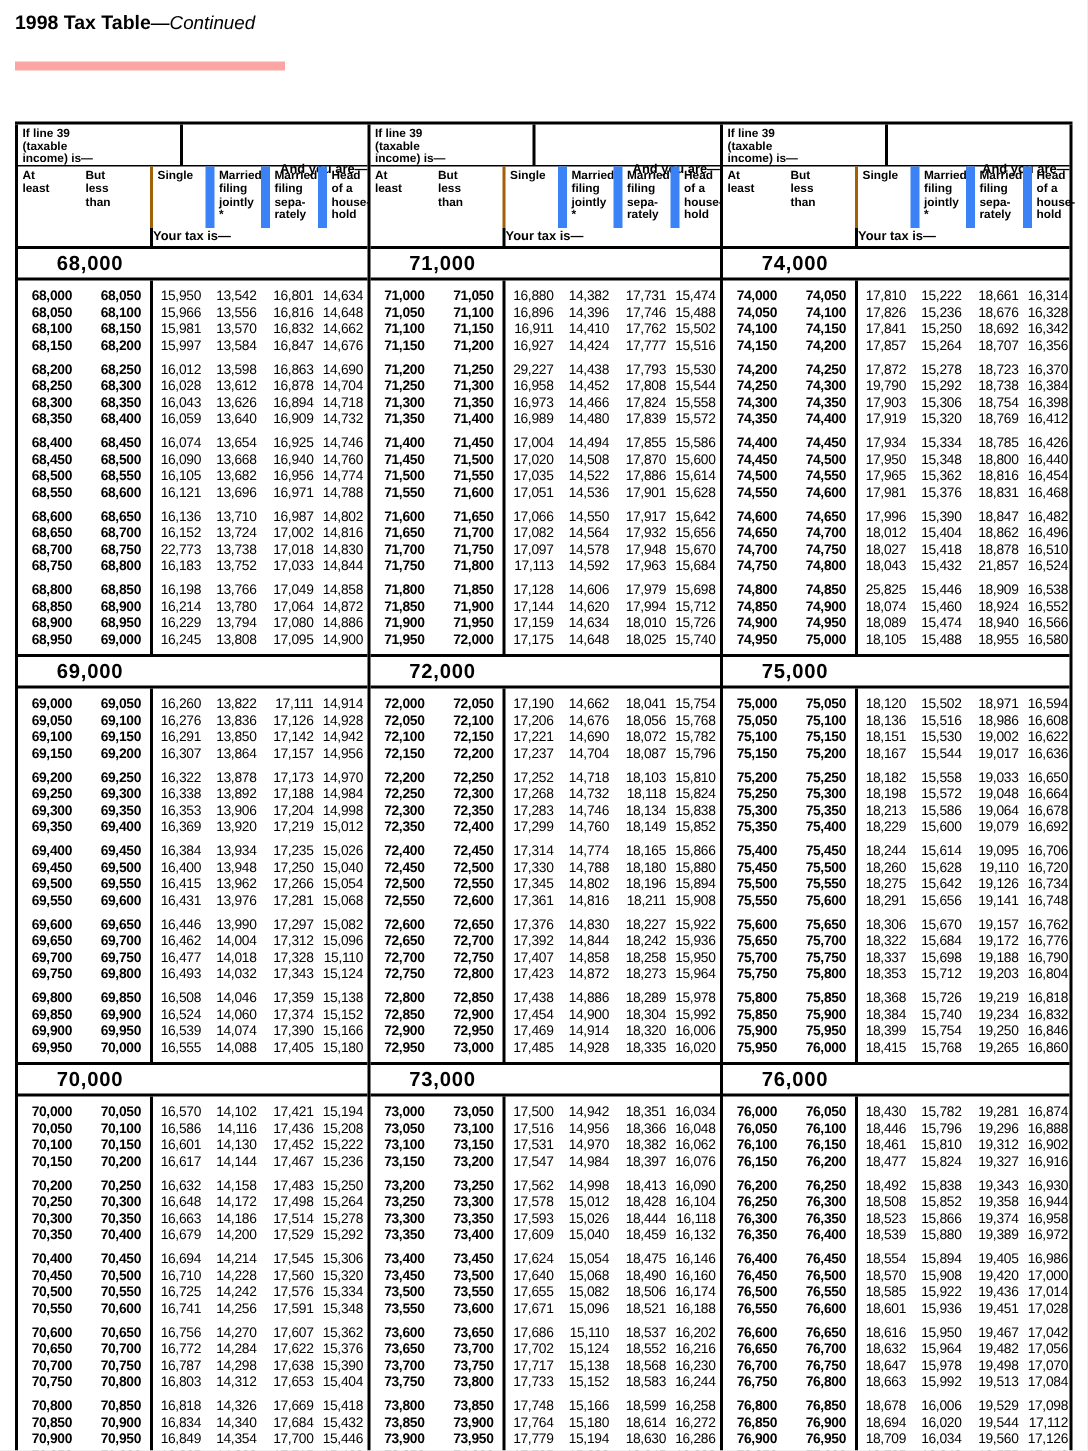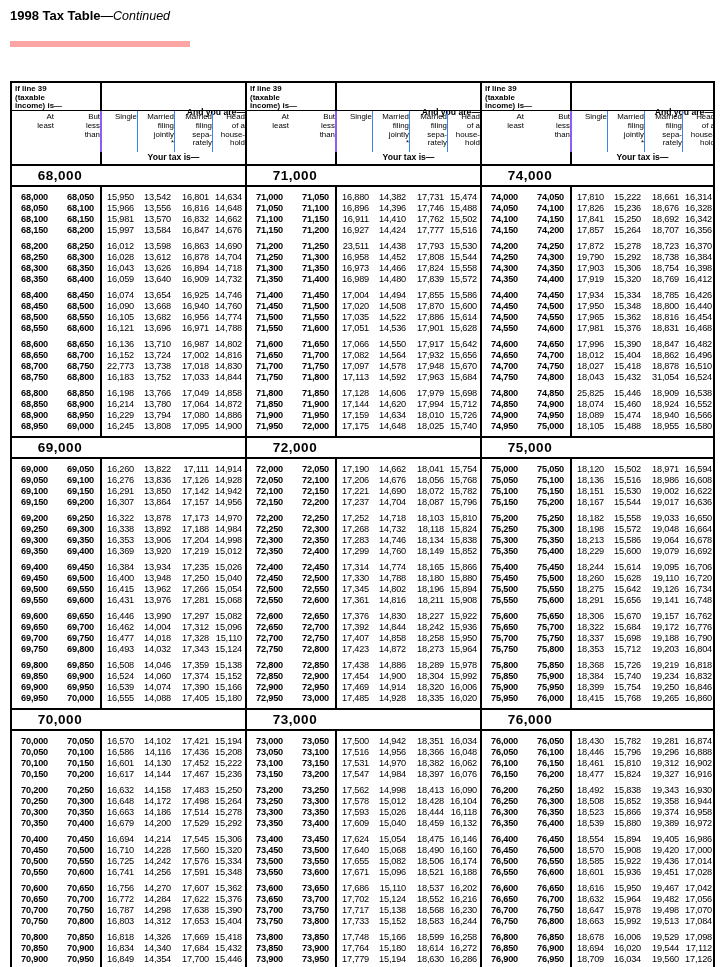--- a/index.html
+++ b/index.html
@@ -13,27 +13,27 @@
   .title-main { font-weight:bold; font-size:13px; }
   .title-suffix { font-style:italic; font-size:12.5px; }
 
   .taxtable { margin-top:34px; border-top:2px solid #000; }
   .groups { display:flex; }
   .group { width:235px; box-sizing:border-box; border-left:2px solid #000; }
   .group:last-child { border-right:2px solid #000; }
 
   
   .h1 { display:flex; height:27px; border-bottom:1px solid #000; font-weight:bold; }
-  .h1a { width:88px; box-sizing:border-box; padding:2px 0 0 3px; font-size:7.9px; line-height:8.6px; white-space:pre-line; }
+  .h1a { width:108px; box-sizing:border-box; padding:2px 0 0 3px; font-size:7.9px; line-height:8.6px; white-space:pre-line; }
   .h1b { flex:1; border-left:2px solid #000; text-align:right; font-size:8.6px; padding-top:24px; }
-  .h2 { display:grid; grid-template-columns:42px 46px 37px 37px 38px 33px; height:41px; font-weight:normal;text-align:right; }
+  .h2 { display:grid; grid-template-columns:42px 46px 37px 37px 38px 33px; height:41px; font-weight:bold; }
   .hc { font-size:7.9px; line-height:8.8px; white-space:pre-line; padding:2px 0 0 3px; box-sizing:border-box; }
-  .hc.status { border-left:1px solid #3b82f6; }
-  .hc.first-status { border-left:2px solid #8b5cf6; }
-  .h3 { margin-left:88px; border-left:2px solid #000; text-align:center; font-weight:bold; font-size:8.6px; height:12px; line-height:11px; }
+  .hc.status { border-left:6px solid #3b82f6; }
+  .hc.first-status { border-left:2px solid #a16207; }
+  .h3 { margin-left:88px; border-left:2px solid #000; text-align:left; font-weight:bold; font-size:8.6px; height:12px; line-height:11px; }
 
   
   .band { border-top:2px solid #000; border-bottom:2px solid #000; height:19px; }
   .band-label { display:block; width:96px; text-align:center; font-weight:bold; font-size:13.5px; line-height:19px; letter-spacing:0.5px; }
 
   
   .gdata { position:relative; padding-top:5px; padding-bottom:4px; }
   .vline { position:absolute; left:88px; top:0; bottom:0; width:2px; background:#000; }
   .rgroup { margin-bottom:5px; }
   .rgroup:last-child { margin-bottom:0; }
@@ -679,21 +679,21 @@
                 <div class="cell tax">16,927</div>
                 <div class="cell tax">14,424</div>
                 <div class="cell tax">17,777</div>
                 <div class="cell tax">15,516</div>
               </div>
             </div>
             <div class="rgroup">
               <div class="trow">
                 <div class="cell inc">71,200</div>
                 <div class="cell inc">71,250</div>
-                <div class="cell tax">23,511</div>
+                <div class="cell tax">29,227</div>
                 <div class="cell tax">14,438</div>
                 <div class="cell tax">17,793</div>
                 <div class="cell tax">15,530</div>
               </div>
               <div class="trow">
                 <div class="cell inc">71,250</div>
                 <div class="cell inc">71,300</div>
                 <div class="cell tax">16,958</div>
                 <div class="cell tax">14,452</div>
                 <div class="cell tax">17,808</div>
@@ -1330,21 +1330,21 @@
                 <div class="cell tax">18,027</div>
                 <div class="cell tax">15,418</div>
                 <div class="cell tax">18,878</div>
                 <div class="cell tax">16,510</div>
               </div>
               <div class="trow">
                 <div class="cell inc">74,750</div>
                 <div class="cell inc">74,800</div>
                 <div class="cell tax">18,043</div>
                 <div class="cell tax">15,432</div>
-                <div class="cell tax">31,054</div>
+                <div class="cell tax">21,857</div>
                 <div class="cell tax">16,524</div>
               </div>
             </div>
             <div class="rgroup">
               <div class="trow">
                 <div class="cell inc">74,800</div>
                 <div class="cell inc">74,850</div>
                 <div class="cell tax">25,825</div>
                 <div class="cell tax">15,446</div>
                 <div class="cell tax">18,909</div>

